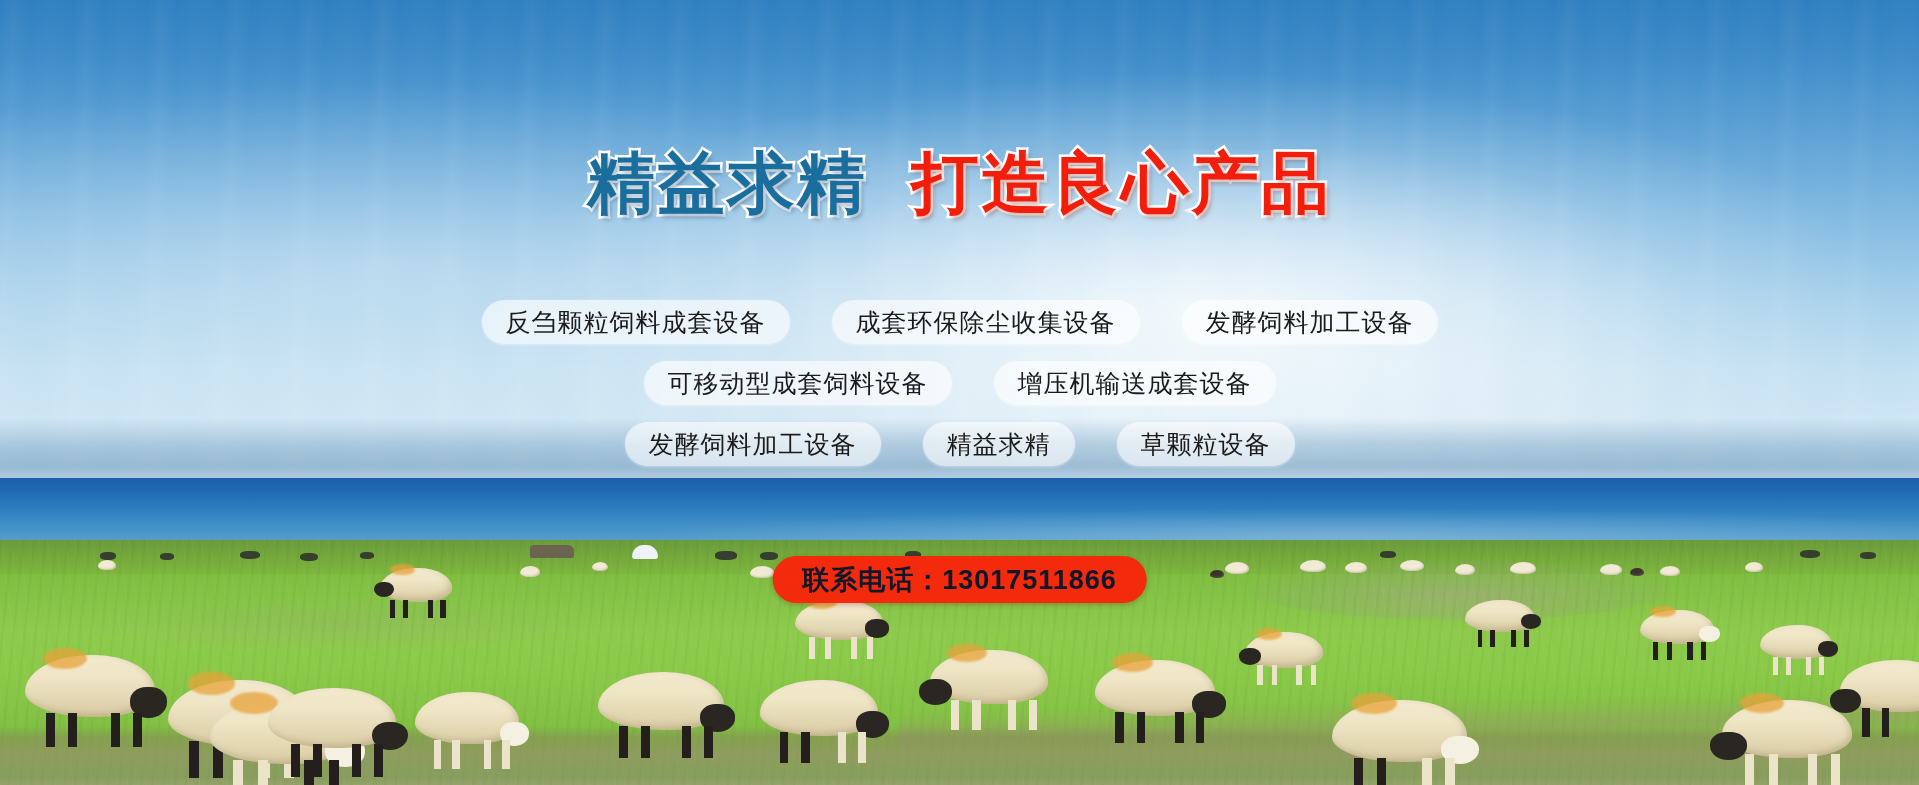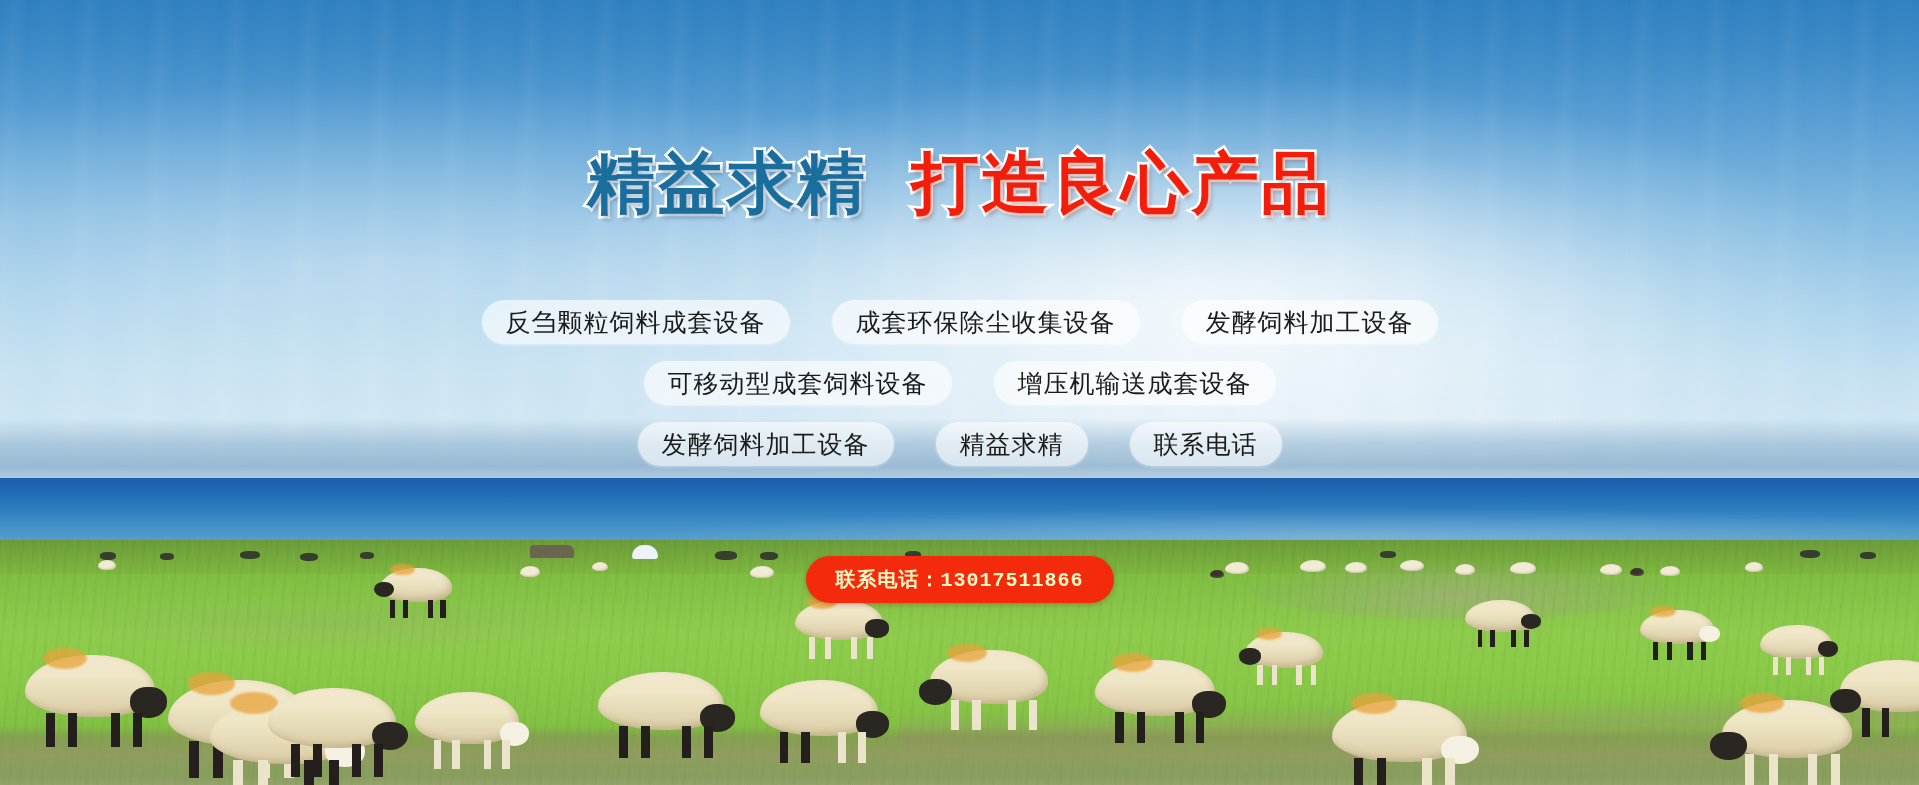--- a/index.html
+++ b/index.html
@@ -248,26 +248,26 @@
     left: 50%;
     transform: translateX(-50%);
     top: 556px;
     height: 47px;
     padding: 0 30px;
     display: flex;
     align-items: center;
     justify-content: center;
     border-radius: 26px;
     background: #f42a0c;
-    color: #fef9c3;
-    font-size: 20px;
+    color: #0f172a;
+    font-size: 27px;
     font-weight: bold;
     letter-spacing: 1px;
     white-space: nowrap;
-    font-family: Liberation Mono, monospace;
+    font-family: Liberation Sans, sans-serif;
     box-shadow: 0 2px 5px rgba(110,25,5,0.28);
     cursor: pointer;
   }
 </style>
 </head>
 <body>
 
 <div class="banner">
 
   <div class="sky"></div>
@@ -486,20 +486,20 @@
     </div>
 
     <div class="tag-row">
       <div class="tag">可移动型成套饲料设备</div>
       <div class="tag">增压机输送成套设备</div>
     </div>
 
     <div class="tag-row">
       <div class="tag">发酵饲料加工设备</div>
       <div class="tag">精益求精</div>
-      <div class="tag">联系电话</div>
+      <div class="tag">草颗粒设备</div>
     </div>
 
   </div>
 
   <div class="phone-pill">联系电话：13017511866</div>
 
 </div>
 
 </body></html>

